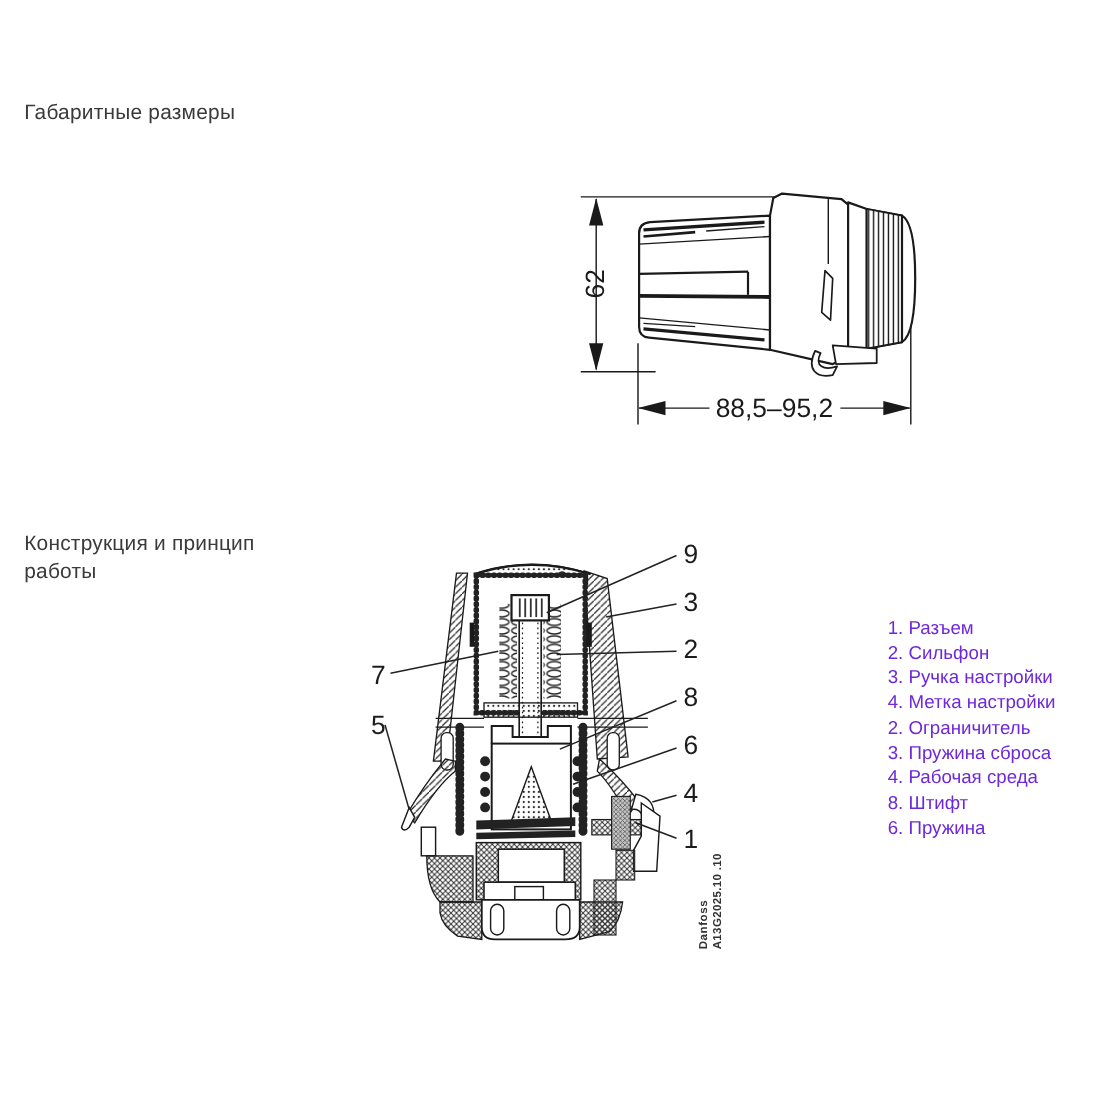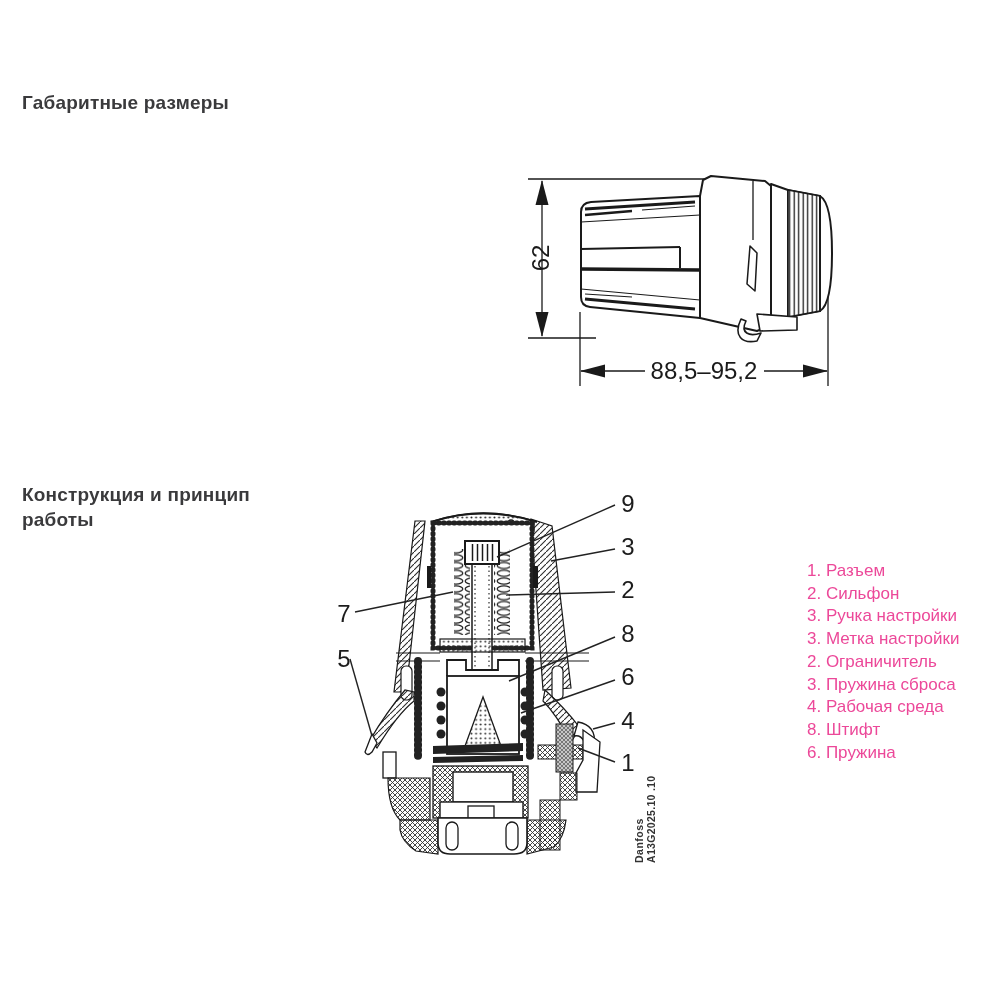--- a/index.html
+++ b/index.html
@@ -2,28 +2,28 @@
 <html><head>
 <meta charset="utf-8">
 <style>
   html,body{margin:0;padding:0;}
   body{
     width:1000px;height:1000px;background:#ffffff;position:relative;overflow:hidden;
     font-family:"Liberation Sans",sans-serif;
   }
   .section-title{
     position:absolute;left:22px;margin:0;
-    font-size:19px;font-weight:bold;color:#3a3a3c;line-height:25px;letter-spacing:0.2px;
+    font-size:19px;font-weight:normal;color:#3a3a3c;line-height:25px;letter-spacing:0.2px;
   }
   #title-dimensions{top:90px;}
   #title-construction{top:482px;width:250px;}
   #drawing-canvas{position:absolute;left:0;top:0;}
   #legend{
     position:absolute;left:807px;top:560px;margin:0;padding:0;list-style:none;
-    font-size:17px;line-height:22.7px;color:#ec4899;white-space:nowrap;
+    font-size:17px;line-height:22.7px;color:#6d28d9;white-space:nowrap;
   }
   svg text{font-family:"Liberation Sans",sans-serif;}
 </style>
 </head>
 <body>
 
 <h2 class="section-title" id="title-dimensions">Габаритные размеры</h2>
 
 <h2 class="section-title" id="title-construction">Конструкция и принцип работы</h2>
 
@@ -213,19 +213,19 @@
   <g fill="#333333" font-weight="bold">
     <text transform="translate(643,863) rotate(-90)" font-size="10.5" letter-spacing="0.5">Danfoss</text>
     <text transform="translate(655,863) rotate(-90)" font-size="10.5" letter-spacing="0.3">A13G2025.10 .10</text>
   </g>
 </svg>
 
 <ol id="legend">
   <li>1. Разъем</li>
   <li>2. Сильфон</li>
   <li>3. Ручка настройки</li>
-  <li>3. Метка настройки</li>
+  <li>4. Метка настройки</li>
   <li>2. Ограничитель</li>
   <li>3. Пружина сброса</li>
   <li>4. Рабочая среда</li>
   <li>8. Штифт</li>
   <li>6. Пружина</li>
 </ol>
 
 </body></html>

